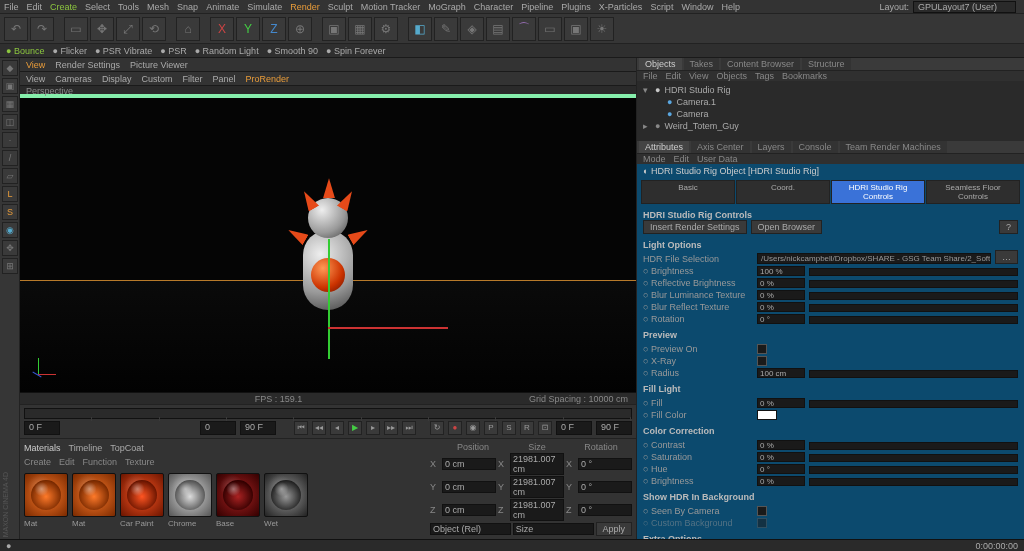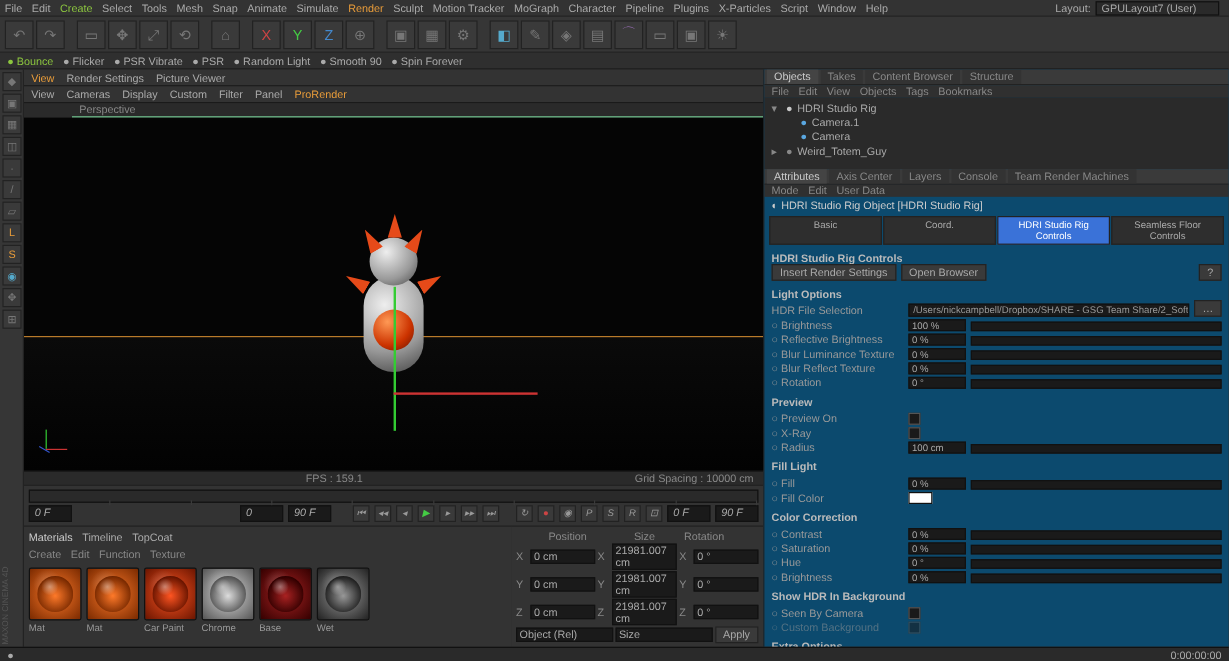--- a/index.html
+++ b/index.html
@@ -15,28 +15,28 @@
 .tsep { width:6px; }
 .secondbar { height:14px; background:#2f2f2f; display:flex; align-items:center; gap:8px; padding:0 6px; font-size:9px; border-bottom:1px solid #1a1a1a;}
 .secondbar .on { color:#8cc63f; }
 .main { display:flex; height:calc(551px - 14px - 30px - 14px - 12px); }
 .leftcol { width:20px; background:#363636; border-right:1px solid #222; display:flex; flex-direction:column; gap:2px; padding:2px;}
 .leftcol .tbtn { width:16px; height:16px; font-size:9px;}
 .center { flex:1; display:flex; flex-direction:column; background:#2a2a2a; }
 .right { width:388px; background:#0c4a6e; display:flex; flex-direction:column; border-left:1px solid #222;}
 .viewhead { height:14px; background:#333; display:flex; align-items:center; padding:0 6px; gap:10px; font-size:9px; border-bottom:1px solid #1a1a1a;}
 .viewhead .hl { color:#e89c3a; }
-.viewlabel { height:12px; padding:0 6px; font-size:9px; color:#888; background:#2a2a2a; border-bottom:1px solid #86efac;margin-left:40px;}
+.viewlabel { height:12px; padding:0 6px; font-size:9px; color:#888; background:#2a2a2a; border-bottom:4px solid #86efac;}
 .viewport { flex:1; background:#050505; position:relative; overflow:hidden; min-height:260px;}
 .vpfooter { height:12px; display:flex; justify-content:space-between; padding:0 8px; font-size:9px; color:#888; align-items:center; background:#2a2a2a; border-top:1px solid #111;}
 .timeline { height:34px; background:#333; border-top:1px solid #222; padding:2px 4px; display:flex; flex-direction:column;}
 .timetrack { height:12px; background:#2a2a2a; border:1px solid #111; margin:1px 0; position:relative;}
 .timetrack .ticks{position:absolute;inset:0;display:flex;}
 .timetrack .ticks span{flex:1;border-right:1px solid #3a3a3a;height:4px;margin-top:8px;}
-.timectl { height:18px; display:flex; align-items:center; gap:4px;font-style:italic; }
+.timectl { height:18px; display:flex; align-items:center; gap:4px; }
 .numfield { background:#1a1a1a; border:1px solid #111; color:#aaa; padding:0 4px; font-size:9px; width:36px; height:14px;}
 .pbtn { width:14px; height:14px; background:#3a3a3a; border:1px solid #222; display:inline-flex; align-items:center; justify-content:center; font-size:8px; color:#999;}
 .matpanel { background:#333; border-top:1px solid #222; padding:2px 4px; }
 .mattabs { display:flex; gap:8px; font-size:9px; padding:2px 0;text-align:center; }
 .mattabs .act { color:#ccc; }
 .matsub { display:flex; gap:8px; font-size:9px; padding:2px 0; color:#888;}
 .matgrid { display:flex; gap:4px; padding:4px 0; }
 .matitem { width:44px; }
 .matball { width:44px; height:44px; border:1px solid #111; background:radial-gradient(circle at 35% 30%, #fff3, #0000 30%), radial-gradient(circle at 50% 50%, var(--c1), var(--c2)); border-radius:2px; position:relative;}
 .matball.sphere::after{content:"";position:absolute;inset:6px;border-radius:50%;background:radial-gradient(circle at 35% 30%, #fff6, #0000 25%), radial-gradient(circle at 50% 55%, var(--c1), var(--c2) 70%, #000);}
@@ -293,21 +293,21 @@
               <div class="matball sphere" style="--c1:#999999;--c2:#222222"></div>
               <div class="matname">Wet</div>
             </div>
           </div>
       </div>
       <div class="matpanel" style="width:210px">
         <div class="coordrow" style="color:#888">
           <span class="lab"></span>
           <span style="flex:1;text-align:center">Position</span>
           <span style="flex:1;text-align:center">Size</span>
-          <span style="flex:1;text-align:left">Rotation</span>
+          <span style="flex:1;text-align:center">Rotation</span>
         </div>
         <div id="coordrows">
             <div class="coordrow">
               <span class="lab">X</span>
               <span class="val">0 cm</span>
               <span class="lab">X</span>
               <span class="val">21981.007 cm</span>
               <span class="lab">X</span>
               <span class="val">0 °</span>
             </div>

